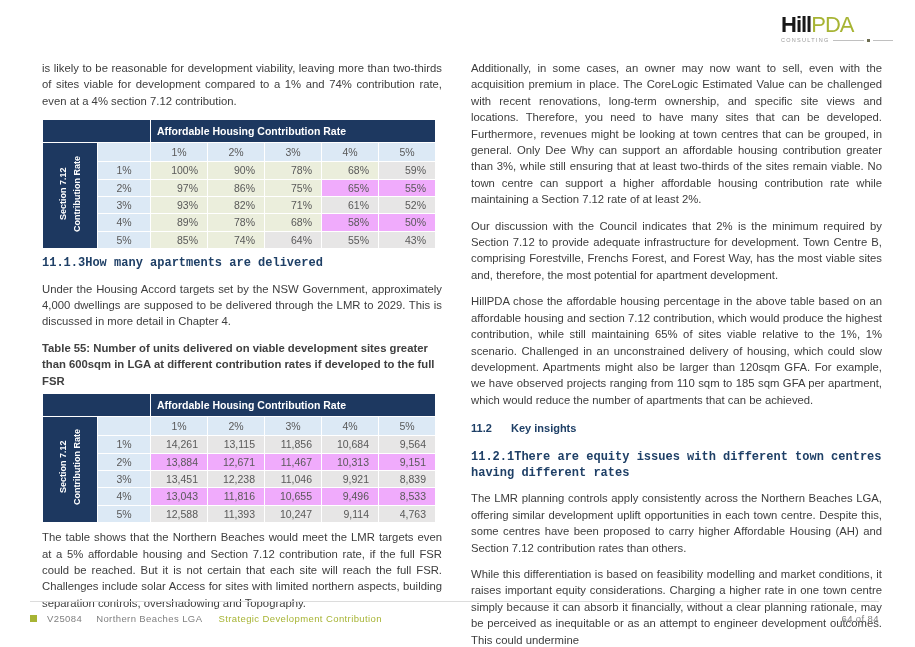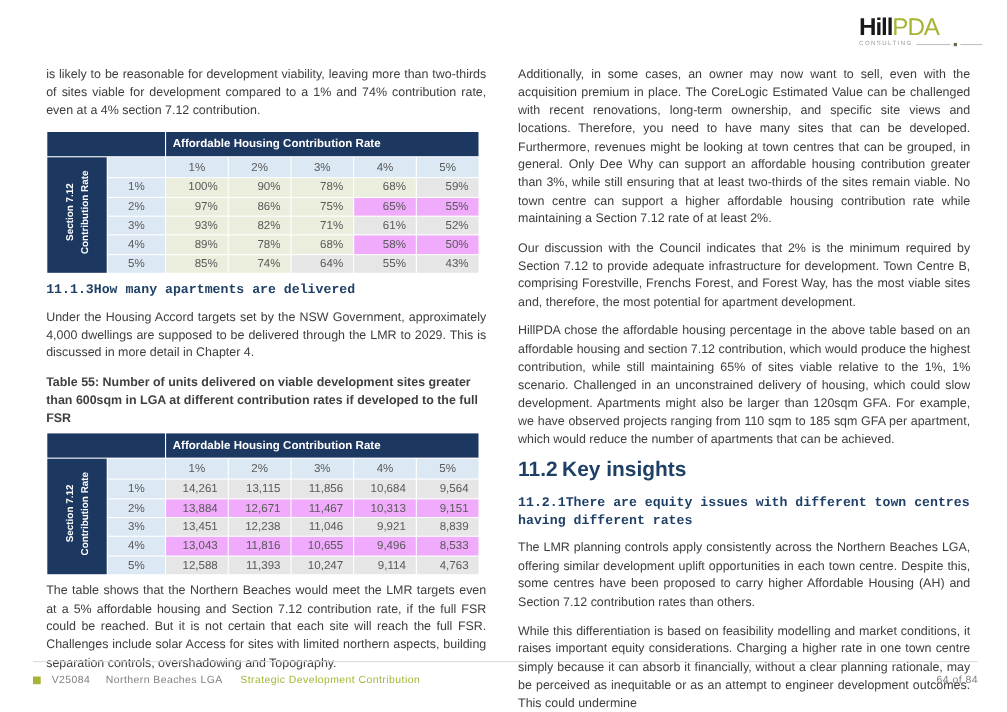--- a/index.html
+++ b/index.html
@@ -27,21 +27,21 @@
   .col{position:absolute; top:60px; color:var(--body-gray); font-size:11.3px; line-height:16.4px; text-align:justify;}
   .col-left{left:42px; width:400px;}
   .col-right{left:471px; width:411px;}
   .col p{margin-bottom:10px;}
 
   .caption{font-weight:bold; color:#404040; text-align:left; margin:2px 0 4px;}
   .hang{padding-left:90px; text-indent:-90px;}
 
   .h-sub{color:var(--heading-navy); font-size:12px; font-weight:bold; text-align:left; margin:6px 0 9px;font-family:Liberation Mono, monospace;}
   .h-sub .h-num{display:inline-block; min-width:36px;}
-  .h2{color:var(--heading-navy); font-size:19px; font-weight:bold; text-align:left; margin:12px 0 12px;}
+  .h2{color:var(--heading-navy); font-size:11px; font-weight:bold; text-align:left; margin:12px 0 12px;}
   .h2 .h-num{display:inline-block; min-width:40px;}
 
   
   .viab{border-collapse:separate; border-spacing:1px; table-layout:fixed; margin:0 0 6px 0;}
   .viab td{font-size:10.5px; color:#595959; overflow:hidden; white-space:nowrap;}
   .tr-head td{height:22px;}
   .main-head{color:#fff !important; font-weight:bold; padding-left:6px; text-align:left;}
   .navy{background:var(--navy);}
   .blue{background:var(--light-blue); text-align:center;}
   .tr-ch td{height:18px;}
@@ -49,21 +49,21 @@
   .dc{text-align:right; padding-right:9px;}
   .s-h{background:var(--highlight-cream);}
   .s-g{background:var(--zebra-gray);}
   .s-w{background:#f0abfc;}
   .side{vertical-align:middle; text-align:center;}
   .rot{display:inline-block; writing-mode:vertical-rl; transform:rotate(180deg);
        white-space:pre-line; color:#fff; font-weight:bold; font-size:9px;
        line-height:1.6; height:90px; text-align:center;}
 
   
-  .footer{position:absolute; left:30px; right:26px; top:601px; font-size:9.5px;
+  .footer{position:absolute; left:30px; right:36px; top:601px; font-size:9.5px;
           color:var(--footer-gray); letter-spacing:0.4px;text-align:center;}
   .footer-rule{border-top:1px solid #dcdcdc; margin-bottom:11px;}
   .footer-row{display:flex; align-items:center;}
   .footer-sq{width:7px; height:7px; background:var(--accent-green); display:inline-block; margin-right:10px;}
   .footer-code{margin-right:14px;}
   .footer-client{margin-right:16px;}
   .green{color:var(--accent-green);}
   .page-num{margin-left:auto;}
 </style>
 </head>

